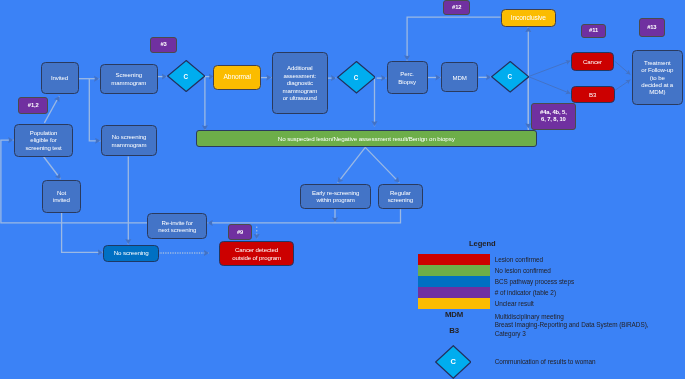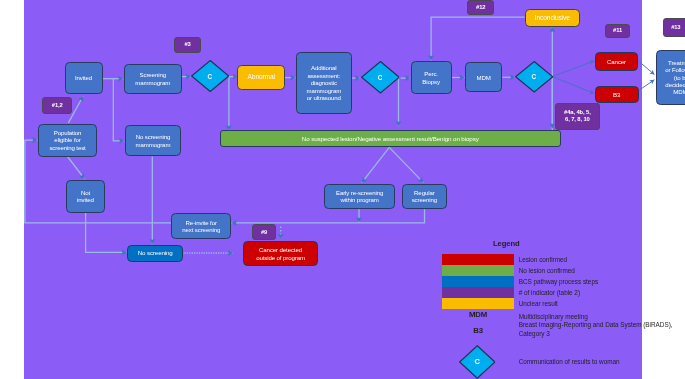--- a/index.html
+++ b/index.html
@@ -1,18 +1,18 @@
 <!DOCTYPE html>
 <html><head>
 <meta charset="utf-8">
 <style>
   html,body{margin:0;padding:0;background:#fff;}
   body{width:685px;height:379px;font-family:"Liberation Sans",sans-serif;overflow:hidden;
        -webkit-font-smoothing:antialiased;}
-  #stage{position:relative;width:618px;height:379px;background:#8b5cf6;margin-left:24px;}
+  #stage{position:relative;width:685px;height:379px;background:#3b82f6;}
   .node{position:absolute;box-sizing:border-box;display:flex;align-items:center;justify-content:center;
         text-align:center;color:#fff;border-radius:4.5px;z-index:3;letter-spacing:-0.12px;}
   .node .t{display:block;line-height:1.22;white-space:nowrap;}
   .node,.lgtxt,.lgtitle,.lgkey,.dia .lbl{-webkit-font-smoothing:antialiased;}
   .blue{background:#4374C7;border:0.9px solid #2A3A5E;}
   .brightblue{background:#0070C3;border:0.9px solid #1F3864;}
   .purple{background:#7030A0;border:1.1px solid #4B4B4B;border-radius:3px;}
   .red{background:#CC0000;border:0.9px solid #1F3864;}
   .green{background:#6DAE49;border:0.9px solid #2A3A5E;border-radius:3px;}
   .amber{background:#FBBC00;border:1.1px solid #3F3F4F;}

